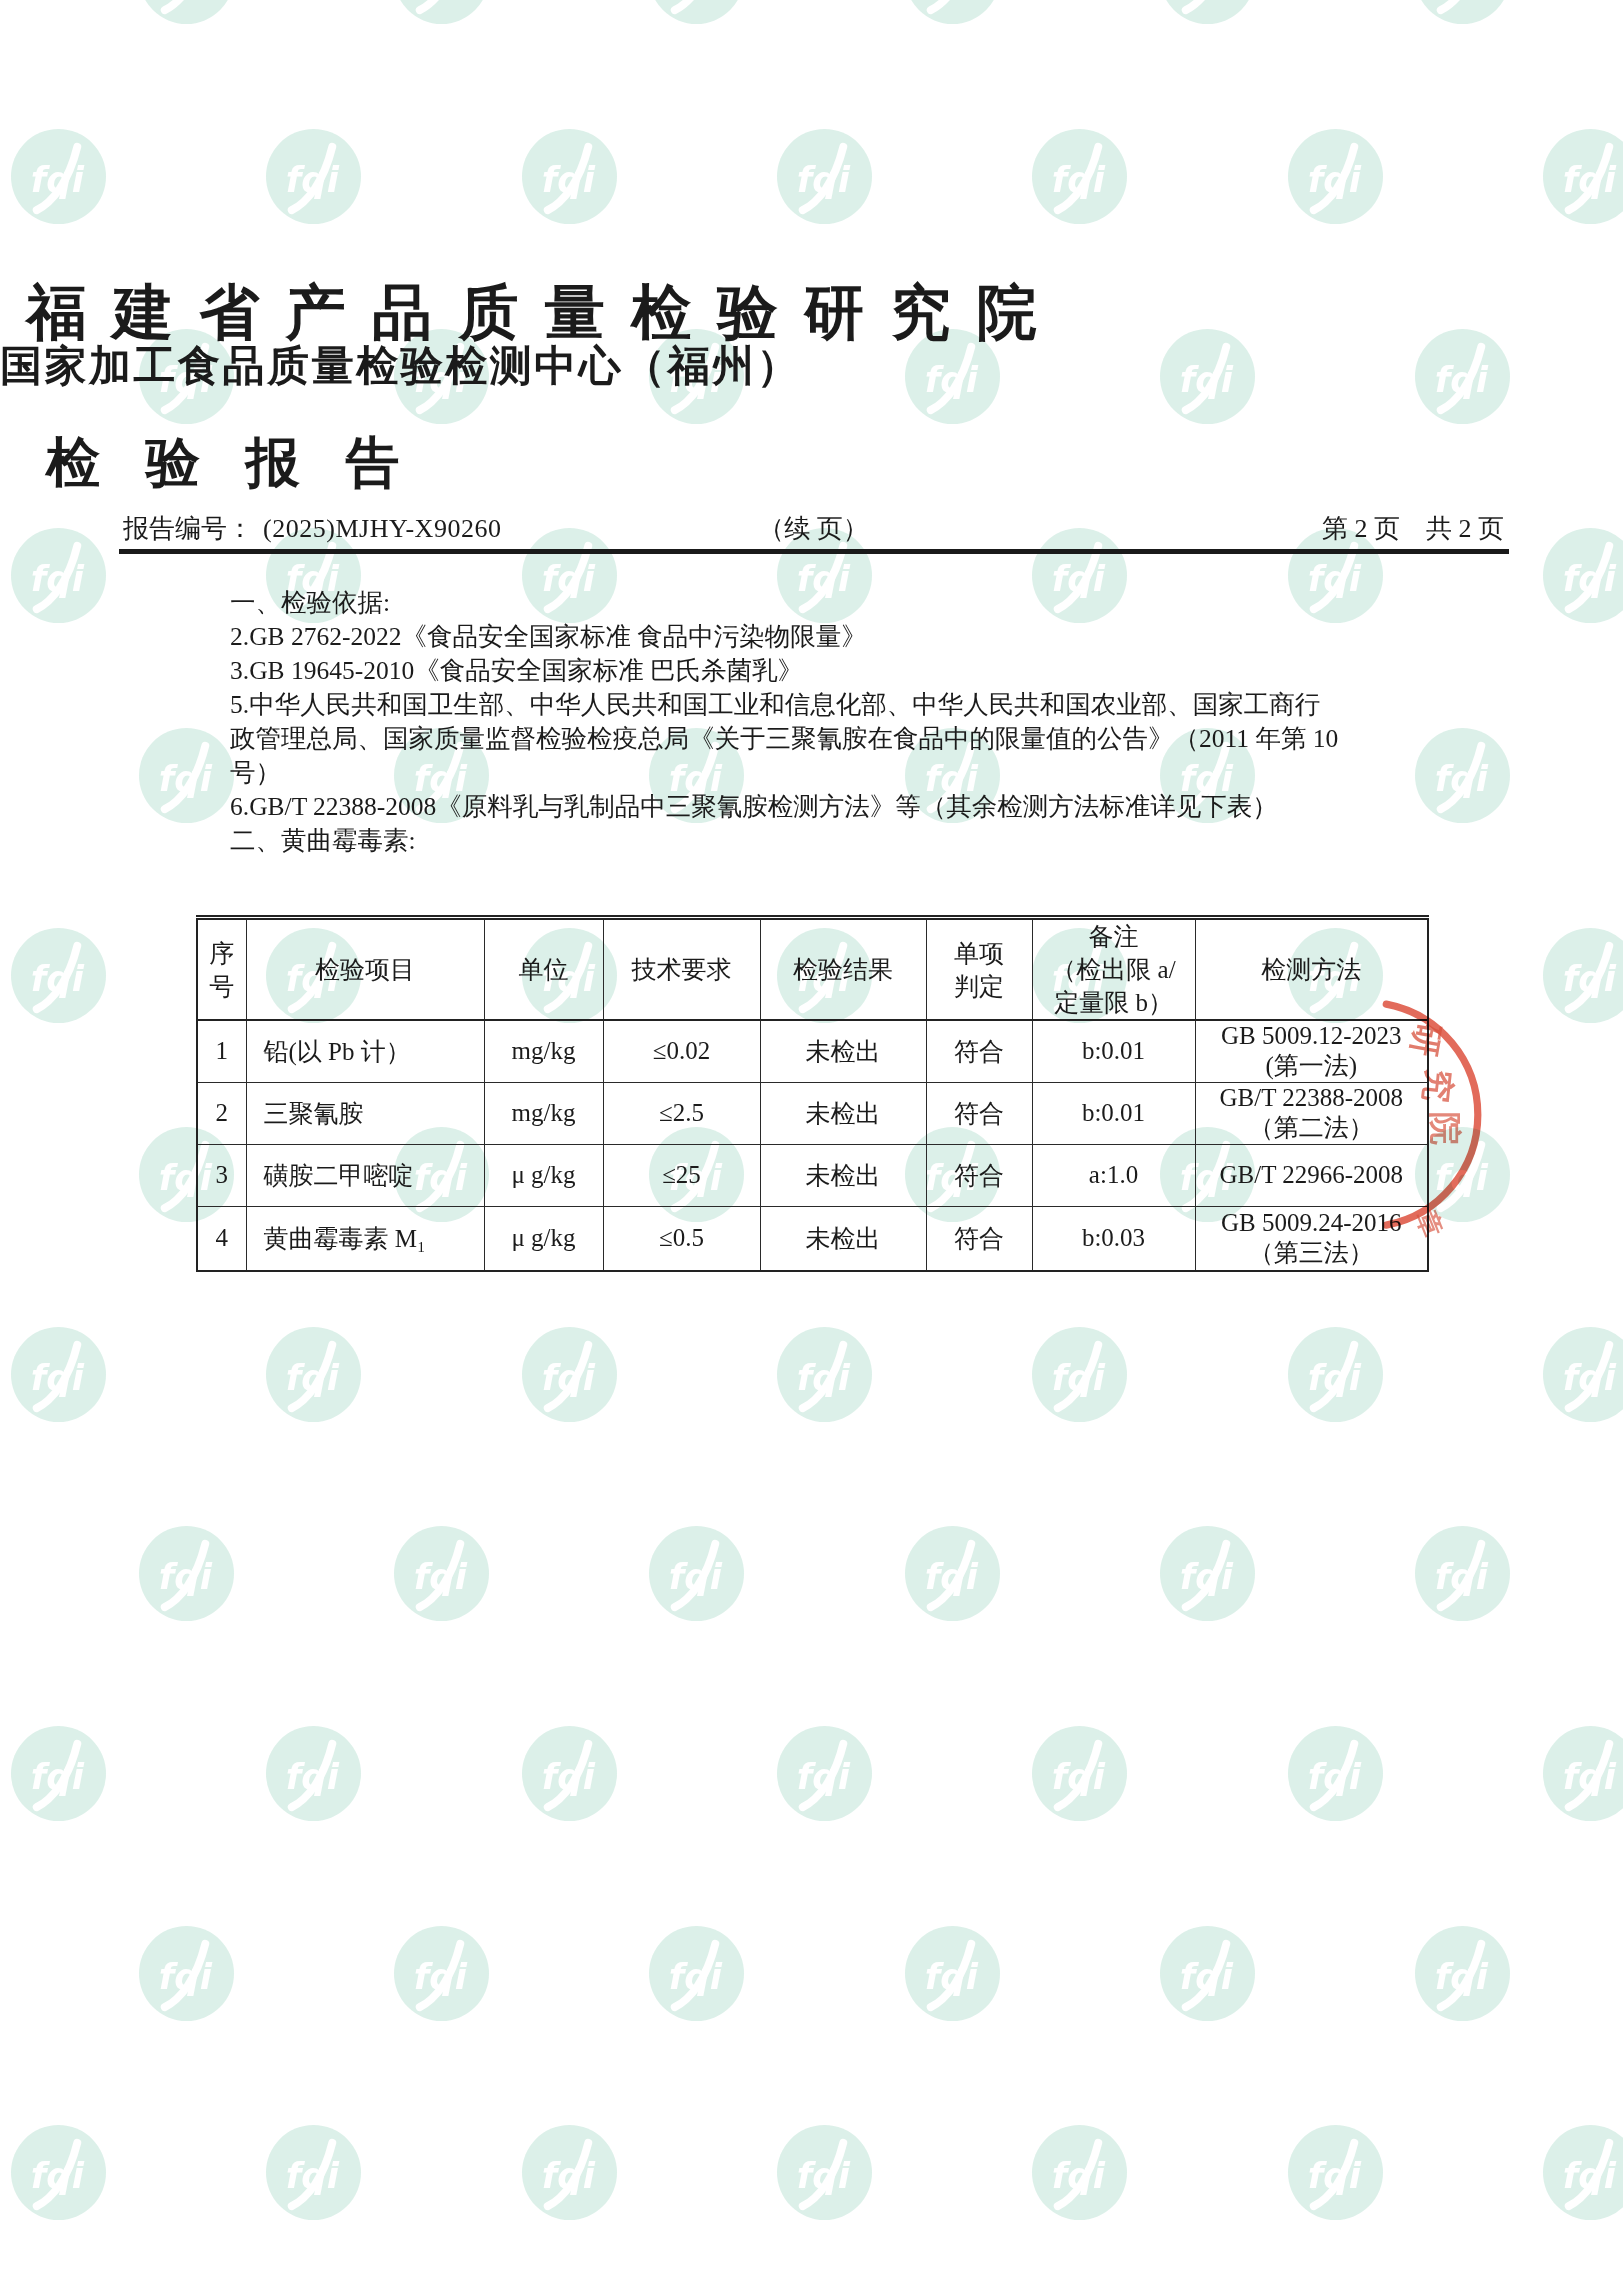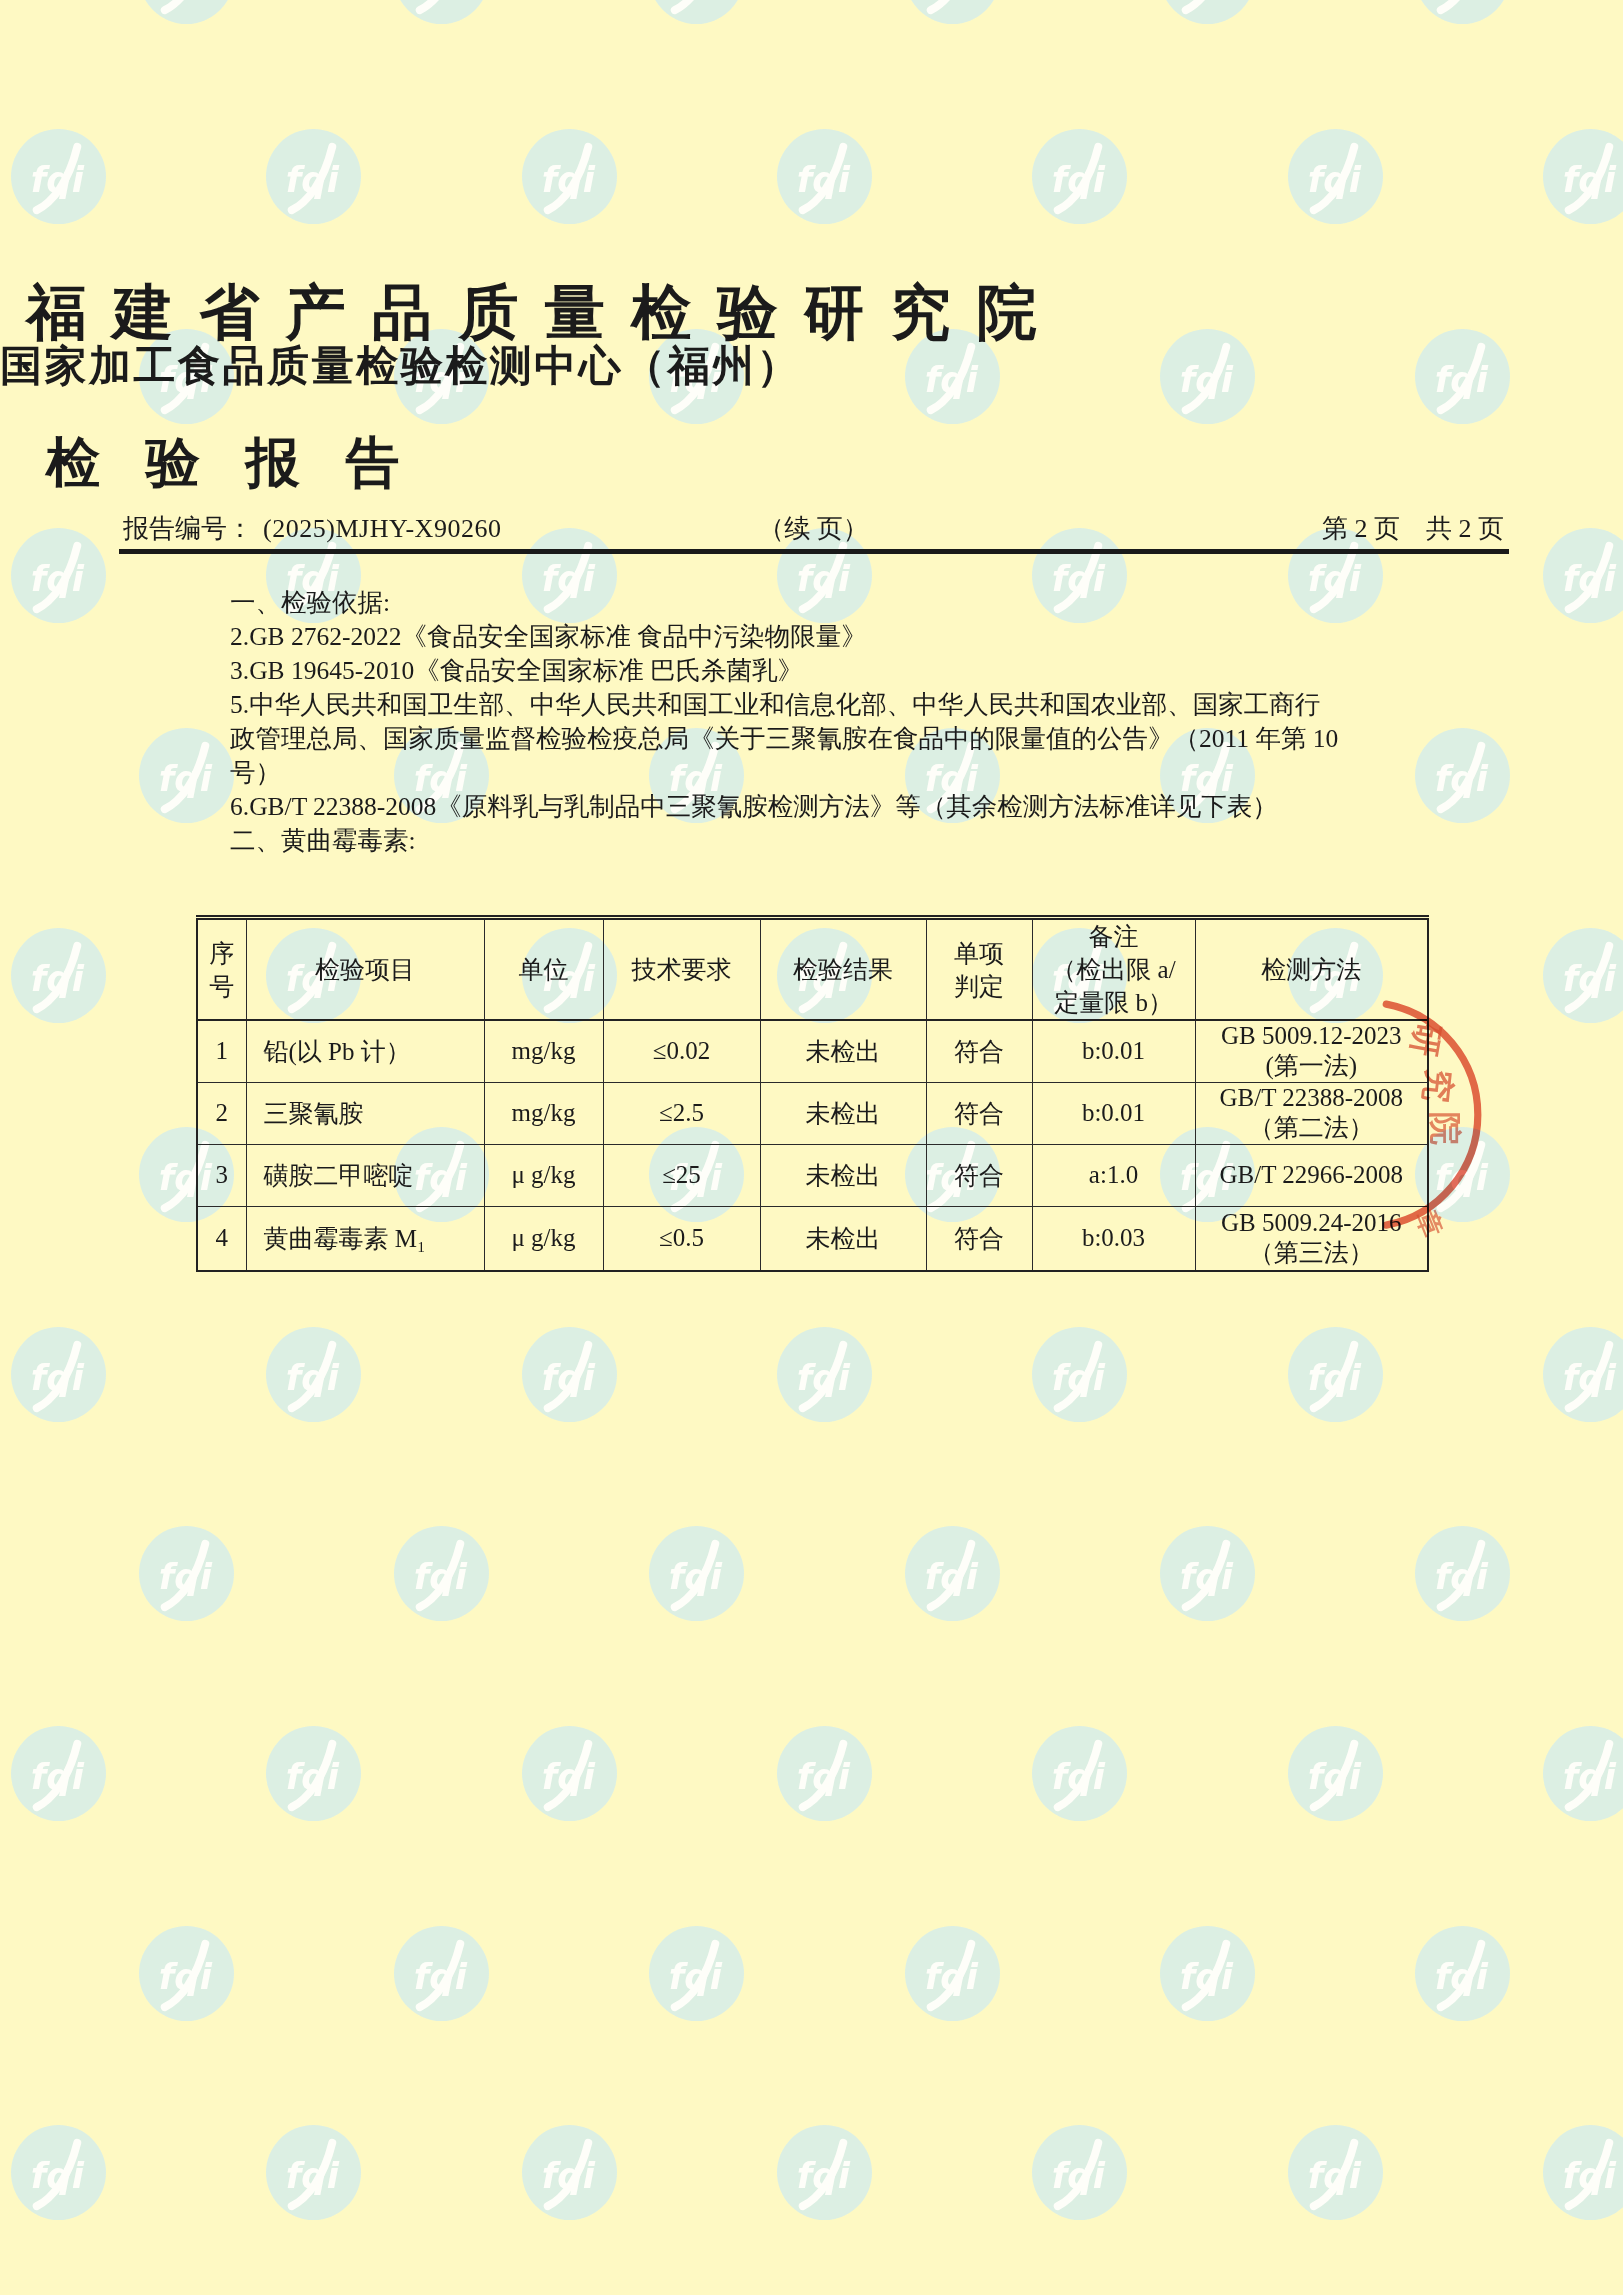--- a/index.html
+++ b/index.html
@@ -1,17 +1,17 @@
 <!DOCTYPE html>
 <html lang="zh" style="font-size:10.5px"><head>
 <meta charset="utf-8">
 <style>
   html,body{margin:0;padding:0;background:#9a9a9a;}
   .page{
-    position:relative;width:1623px;height:2295px;background:#fef9c3;
+    position:relative;width:1623px;height:2295px;background:#ffffff;
     overflow:hidden;margin:0 auto;
     font-family:"Liberation Serif","DejaVu Serif",serif;color:#1b1b1b;
   }
   
   .wm-layer{position:absolute;inset:0;z-index:0;}
   .wm{position:absolute;}
   .institute-title{
     position:absolute;left:0;top:241px;width:100%;
     font-size:60px;font-weight:bold;letter-spacing:0.44em;text-indent:0.44em;
     white-space:nowrap;

